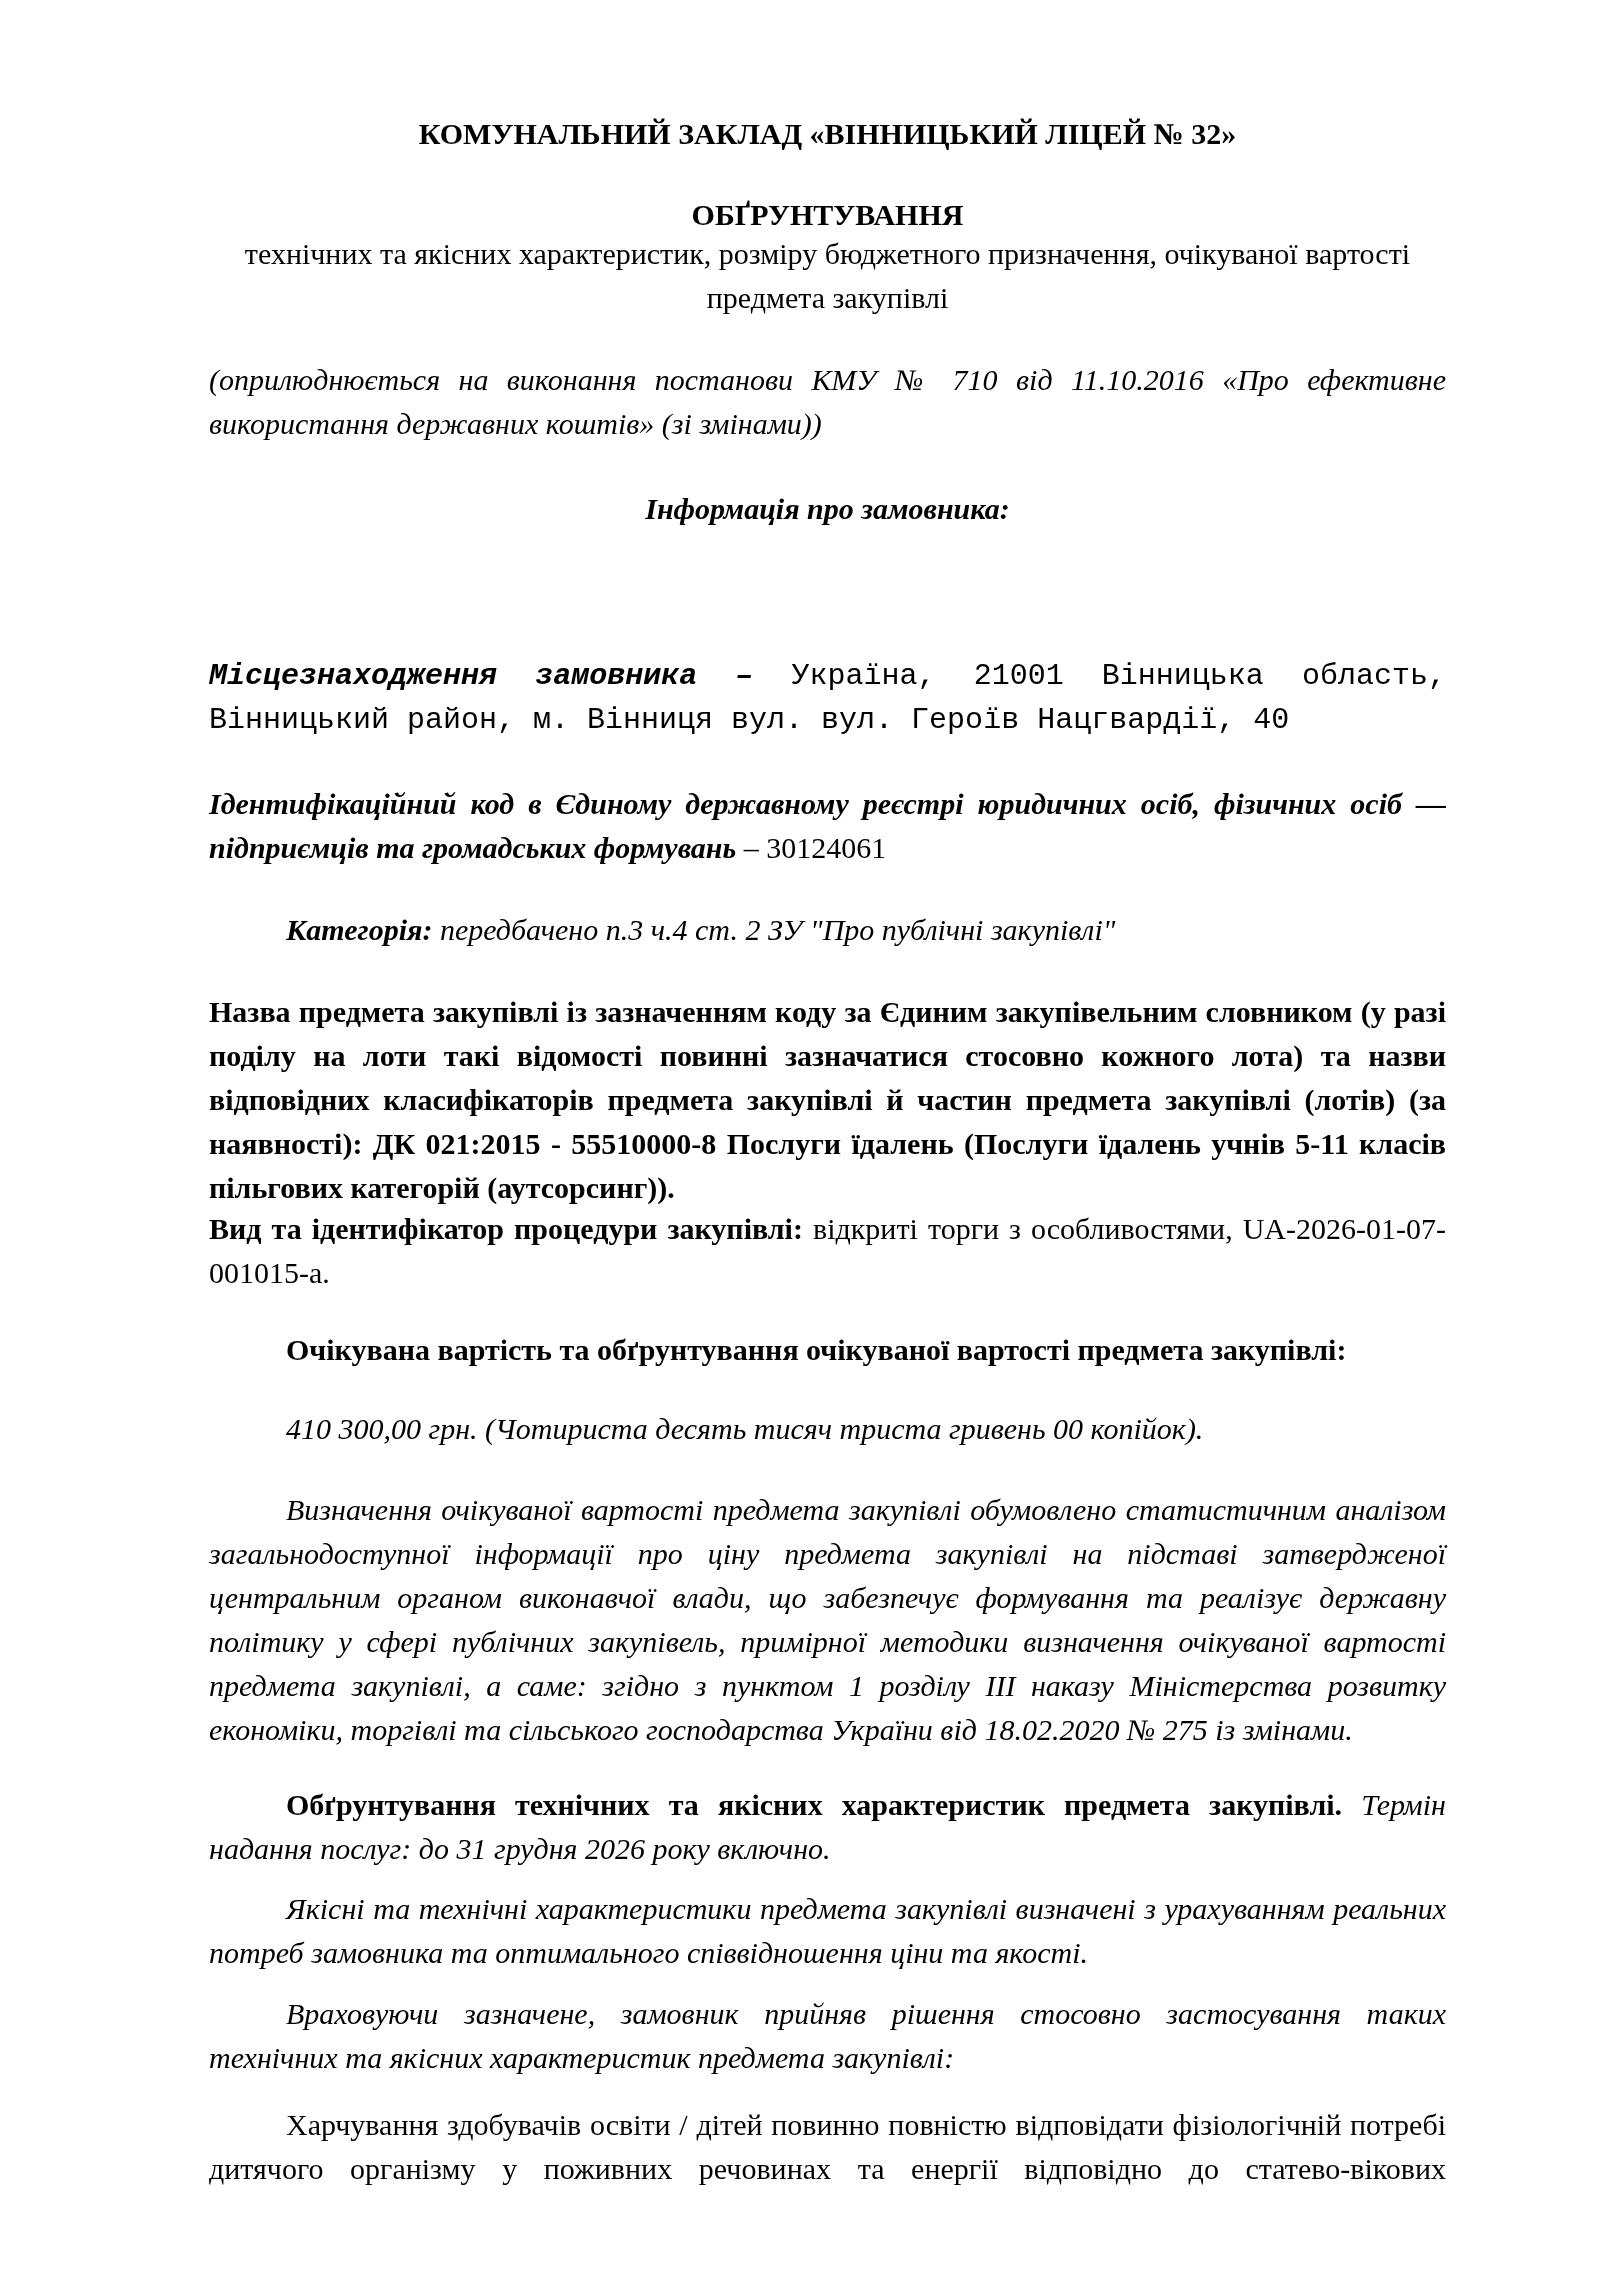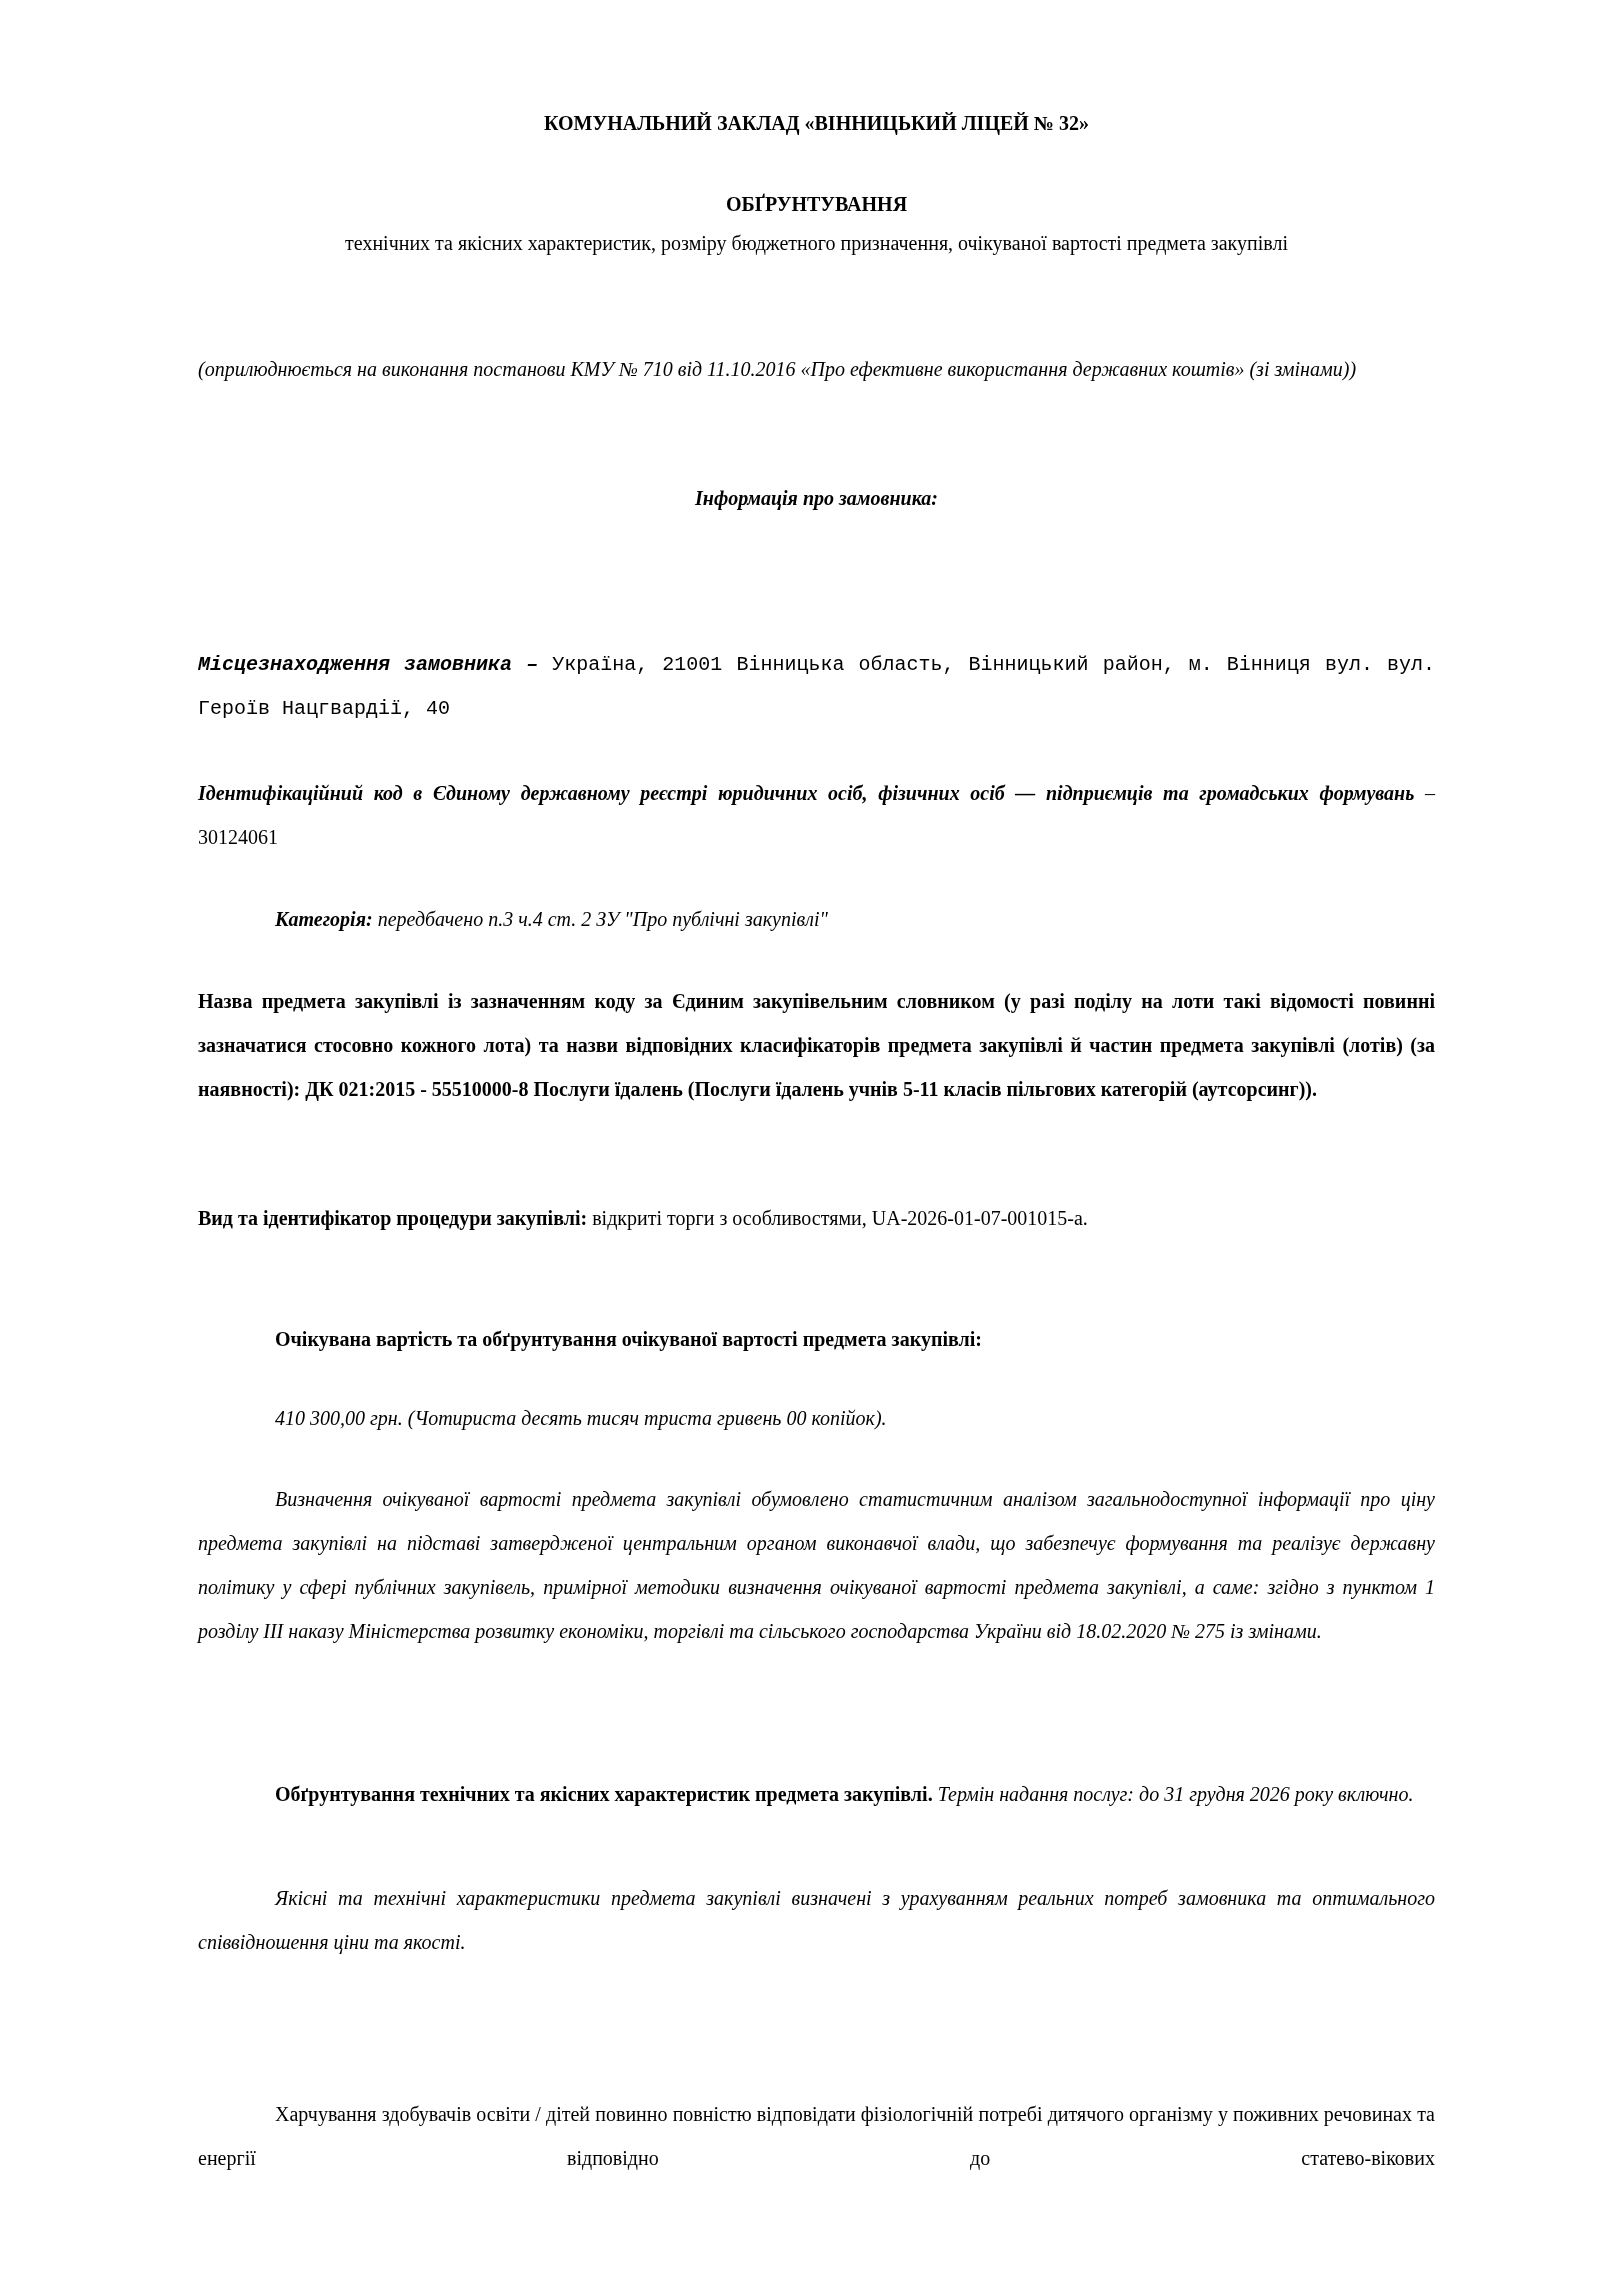--- a/index.html
+++ b/index.html
@@ -20,23 +20,23 @@
       left: 0;
       top: 0;
       width: 1623px;
       height: 2295px;
       background: #ffffff;
     }
     .block {
       position: absolute;
       left: 193px;
       width: 1237px;
-      font-size: 20px;
+      font-size: 30px;
       line-height: 44px;
-      margin: 5px;
+      margin: 16px;
     }
     .center { text-align: center; }
     .justify { text-align: justify; text-align-last: left; }
     .b { font-weight: bold; }
     .i { font-style: italic; }
     .indent { text-indent: 77px; }
     .ind-left { left: 270px; width: 1160px; }
   </style>
 </head>
 <body>
@@ -77,17 +77,18 @@
   <p class="block ind-left i" style="top:1391px;">410 300,00 грн. (Чотириста десять тисяч триста  гривень 00 копійок).</p>
 
   <p class="block justify i indent" style="top:1472px;">Визначення очікуваної вартості предмета закупівлі обумовлено статистичним аналізом загальнодоступної інформації про ціну предмета закупівлі на підставі затвердженої центральним органом виконавчої влади, що забезпечує формування та реалізує державну політику у сфері публічних закупівель, примірної методики визначення очікуваної вартості предмета закупівлі, а саме: згідно з пунктом 1 розділу ІІІ наказу Міністерства розвитку економіки, торгівлі та сільського господарства України від 18.02.2020  № 275 із змінами.</p>
 
   <p class="block justify indent" style="top:1767px;">
     <span class="b">Обґрунтування технічних та якісних характеристик предмета закупівлі.</span><span class="i"> Термін надання послуг: до 31 грудня 2026 року включно.</span>
   </p>
 
   <p class="block justify i indent" style="top:1871px;font-style:italic;">Якісні та технічні характеристики предмета закупівлі визначені з урахуванням реальних потреб замовника та оптимального співвідношення ціни та якості.</p>
 
+  <p class="block justify i indent" style="top:1976px;">Враховуючи зазначене, замовник прийняв рішення стосовно застосування таких технічних та якісних характеристик предмета закупівлі:</p>
 
   <p class="block justify indent" style="top:2087px; text-align-last: justify;">Харчування здобувачів освіти / дітей повинно повністю відповідати фізіологічній потребі дитячого організму у поживних речовинах та енергії відповідно до статево-вікових</p>
 
 </div>
 
 
 </body></html>

